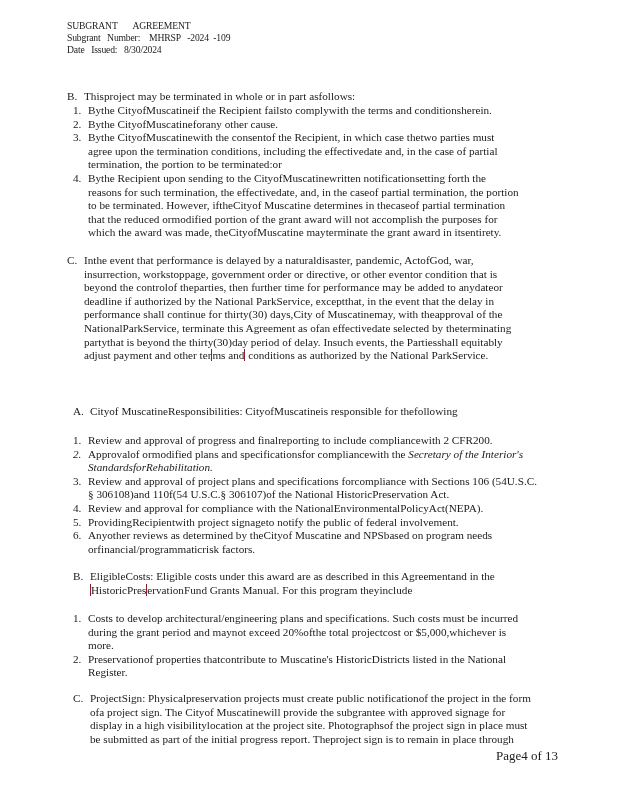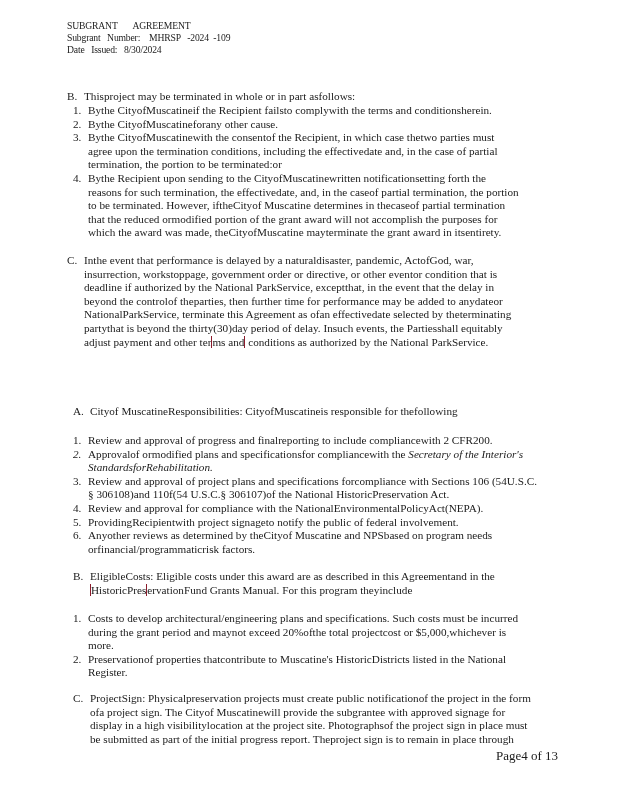--- a/index.html
+++ b/index.html
@@ -70,24 +70,27 @@
 
   <div class="block" style="top:254px;">
     <div class="row" style="height:13.6px;">
         <span class="lbl" style="left:0">C.</span>
         <span class="txt" style="padding-left:17px">Inthe event  that performance is delayed  by  a naturaldisaster,  pandemic,  ActofGod, war,</span>
       </div>
     <div class="row" style="height:13.6px;">
         <span class="txt" style="padding-left:17px">insurrection, workstoppage,  government order  or directive,  or other eventor condition that is</span>
       </div>
     <div class="row" style="height:13.6px;">
+        <span class="txt" style="padding-left:17px">beyond the controlof  theparties,  then further time for performance may be  added  to anydateor</span>
+      </div>
+    <div class="row" style="height:13.6px;">
         <span class="txt" style="padding-left:17px">deadline  if authorized by the National ParkService,  exceptthat, in the event that the delay in</span>
       </div>
     <div class="row" style="height:13.6px;">
-        <span class="txt" style="padding-left:17px">beyond the controlof  theparties,  then further time for performance may be  added  to anydateor</span>
+        <span class="txt" style="padding-left:17px">performance shall continue for thirty(30) days,City of Muscatinemay,  with theapproval of the</span>
       </div>
     <div class="row" style="height:13.6px;">
         <span class="txt" style="padding-left:17px">NationalParkService, terminate this Agreement as  ofan effectivedate  selected by theterminating</span>
       </div>
     <div class="row" style="height:13.6px;">
         <span class="txt" style="padding-left:17px">partythat is beyond  the thirty(30)day  period  of delay.  Insuch events,  the Partiesshall equitably</span>
       </div>
     <div class="row" style="height:13.6px; padding-left:17px;"><span>adjust  payment and other ter</span><span class="caret"></span><span>ms and</span><span class="caret"></span><span> conditions as authorized by the National ParkService.</span></div>
   </div>
 

